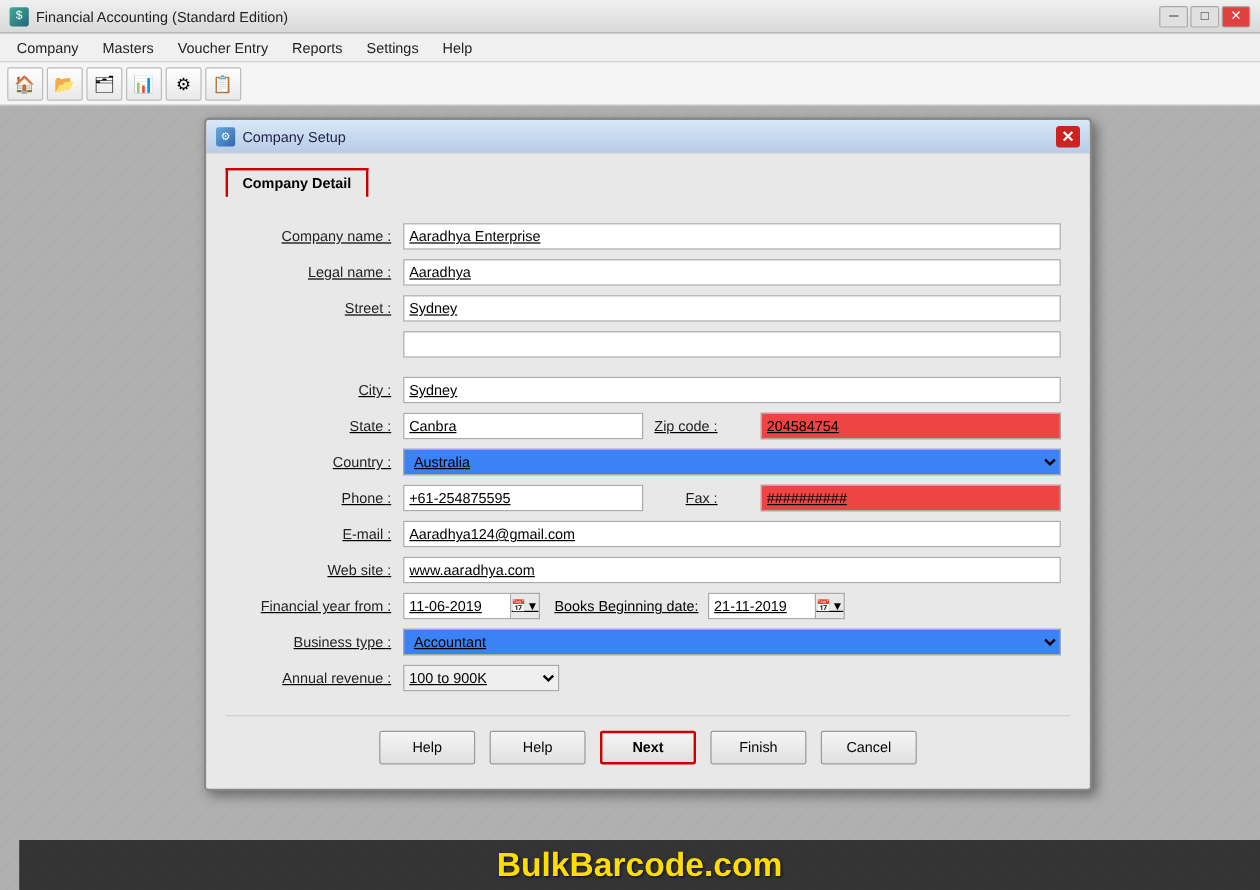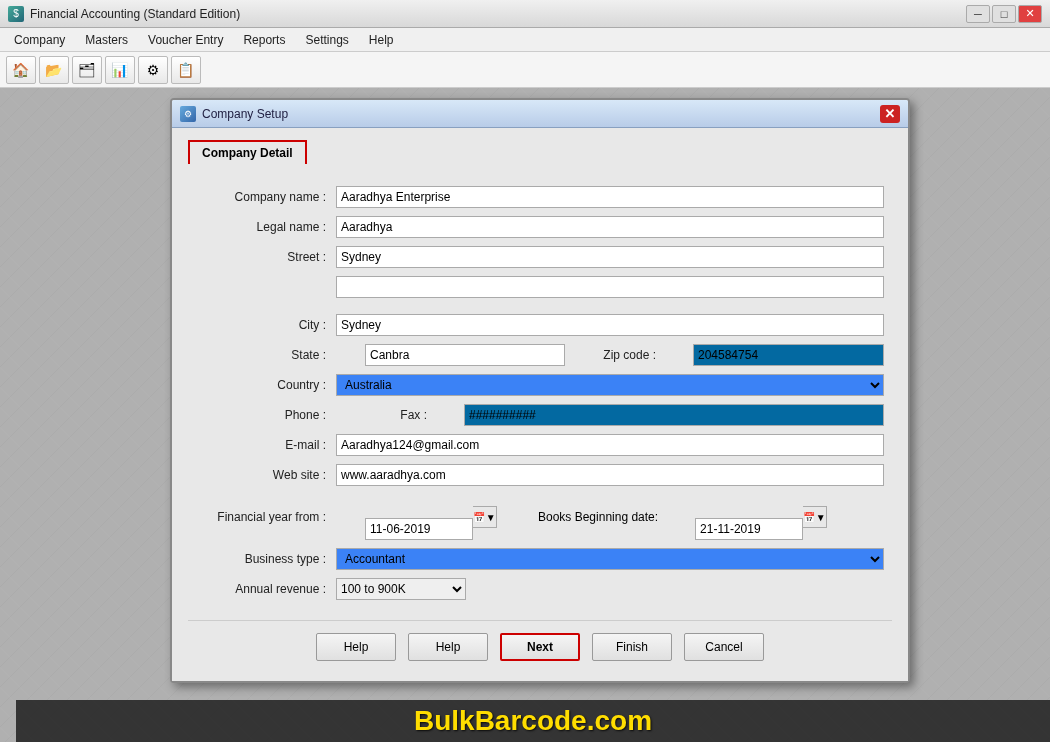--- a/index.html
+++ b/index.html
@@ -215,20 +215,21 @@
     .tab-btn.active {
       background: #e8e8e8;
       border: 2px solid #cc0000;
       border-bottom: none;
       font-weight: bold;
     }
 
     
     .form-area {
       padding: 0 8px;
+      text-decoration: underline;
     }
     .form-row {
       display: flex;
       align-items: center;
       margin-bottom: 8px;
     }
     .form-label {
       min-width: 140px;
       text-align: right;
       padding-right: 10px;
@@ -243,21 +244,20 @@
       padding: 1px 4px;
       font-size: 12px;
       outline: none;
     }
 
     
     .form-row-split {
       display: flex;
       align-items: center;
       margin-bottom: 8px;
-      gap: 29px;
     }
     .split-label {
       min-width: 140px;
       text-align: right;
       padding-right: 10px;
       font-size: 12px;
       color: #222;
     }
     .split-input {
       width: 200px;
@@ -272,51 +272,51 @@
       min-width: 70px;
       text-align: right;
       padding-right: 8px;
       font-size: 12px;
       color: #222;
     }
     .split-input2 {
       flex: 1;
       height: 22px;
       border: 1px solid #aaa;
-      background: #0369a1;
+      background: #ef4444;
       padding: 1px 4px;
       font-size: 12px;
       outline: none;
+      margin-left: 28px;
     }
 
     
     .form-select {
       flex: 1;
       height: 22px;
       border: 1px solid #aaa;
       background: #3b82f6;
       padding: 1px 4px;
       font-size: 12px;
       outline: none;
     }
 
     
     .date-field-wrap {
       display: flex;
       align-items: center;
       gap: 0;
     }
     .date-input {
-      width: 108px;
+      width: 90px;
       height: 22px;
       border: 1px solid #aaa;
       background: white;
       padding: 1px 4px;
       font-size: 12px;
-      margin-top: 24px;
     }
     .date-btn {
       width: 24px;
       height: 22px;
       border: 1px solid #aaa;
       border-left: none;
       background: #e8e8e8;
       cursor: pointer;
       display: flex; align-items: center; justify-content: center;
       font-size: 10px;
@@ -448,20 +448,21 @@
 
           <div class="form-row">
             <span class="form-label">Country :</span>
             <select class="form-select">
               <option>Australia</option>
             </select>
           </div>
 
           <div class="form-row-split">
             <span class="split-label">Phone :</span>
+            <input class="split-input" type="text" value="+61-254875595" style="">
             <span class="split-label2">Fax :</span>
             <input class="split-input2" type="text" value="##########" style="">
           </div>
 
           <div class="form-row">
             <span class="form-label">E-mail :</span>
             <input class="form-input" type="text" value="Aaradhya124@gmail.com" style="">
           </div>
 
           <div class="form-row">

